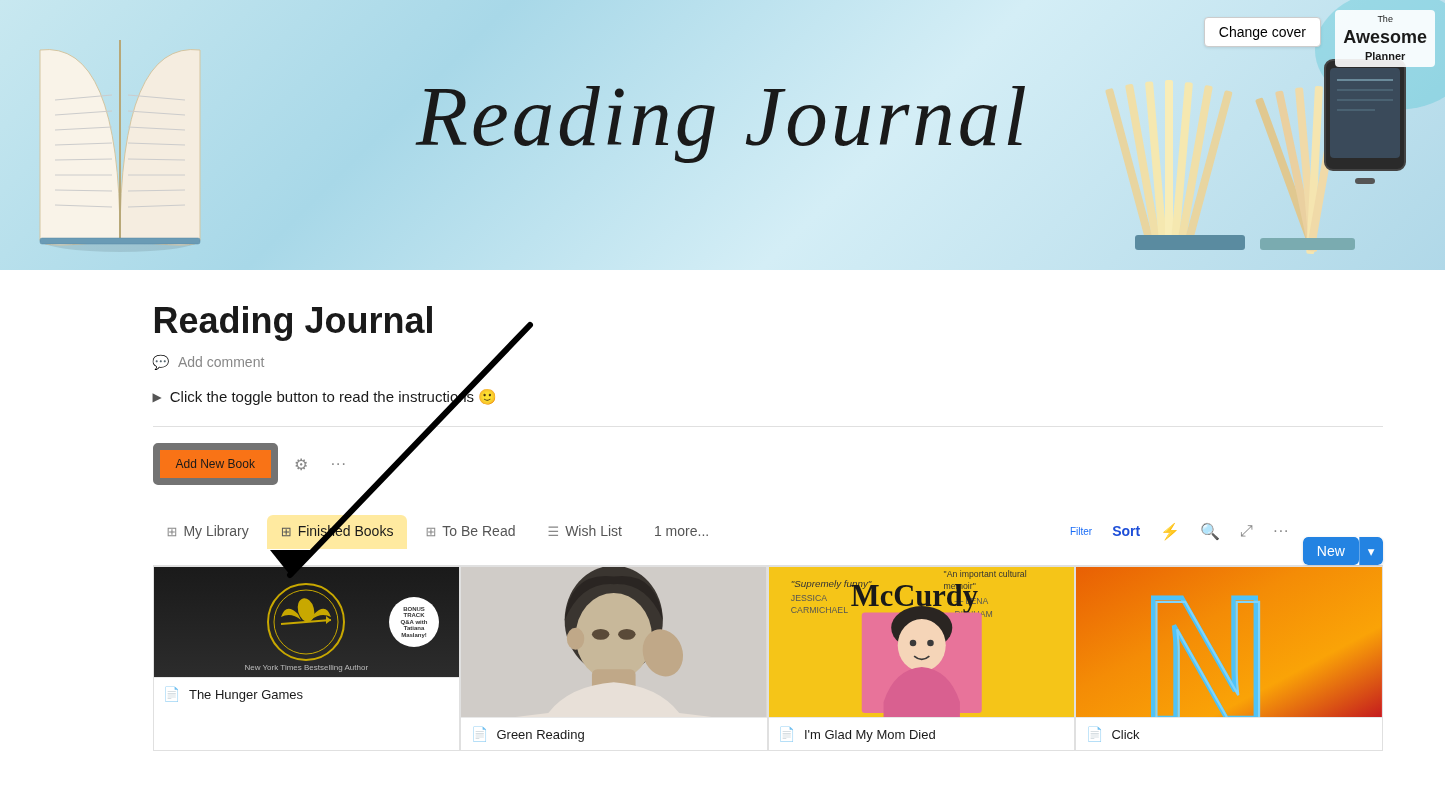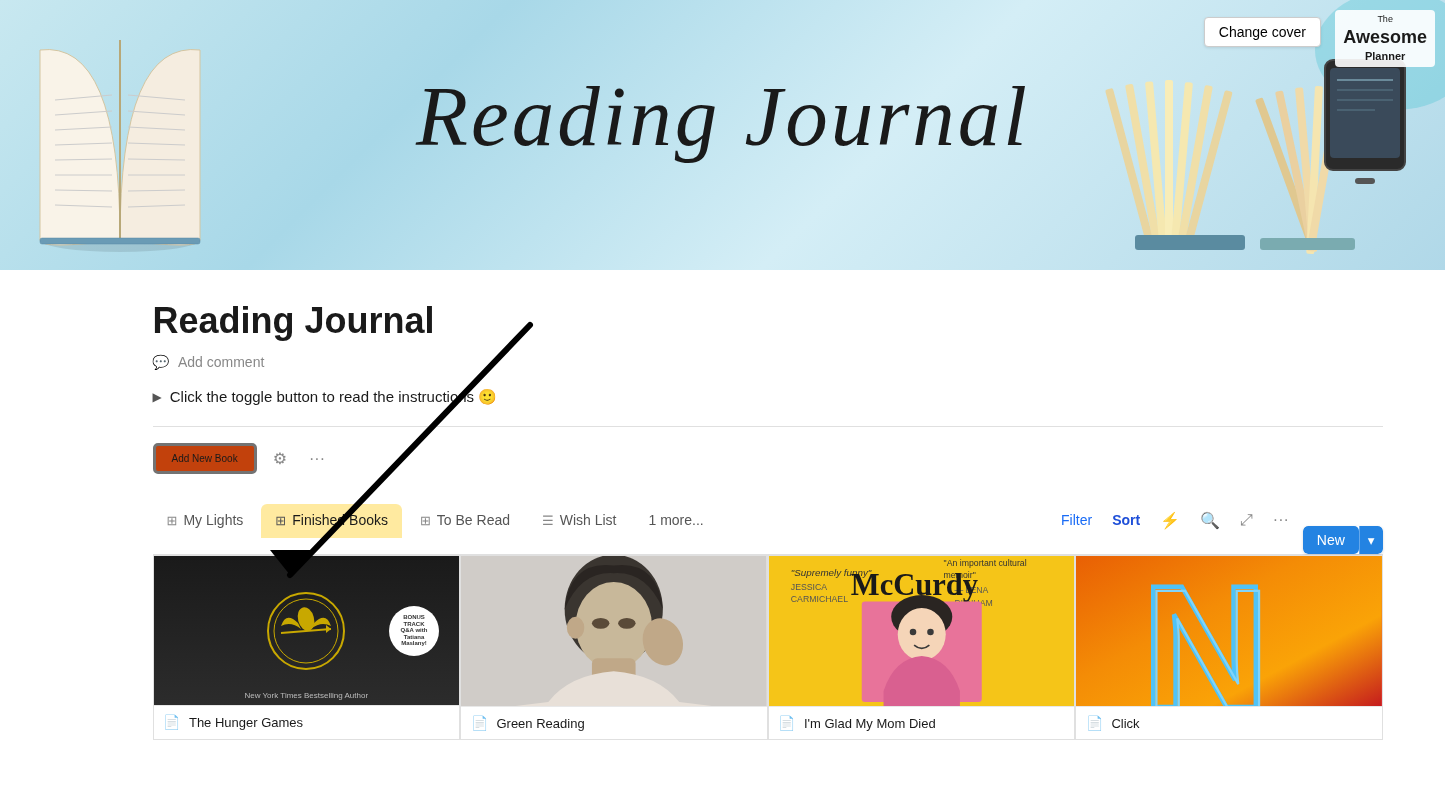--- a/index.html
+++ b/index.html
@@ -112,25 +112,25 @@
     }
 
     
     .toolbar {
       display: flex;
       align-items: center;
       gap: 10px;
       margin-bottom: 12px;
     }
     .add-new-book-btn {
-      border: 3px solid #737373;
-      background: #c2410c;
+      border: 7px solid #737373;
+      background: #f97316;
       border-radius: 5px;
       padding: 7px 16px;
-      font-size: 10px;
+      font-size: 12px;
       font-weight: 500;
       cursor: pointer;
       color: #1a1a1a;
     }
     .icon-btn {
       background: none;
       border: none;
       cursor: pointer;
       color: #888;
       font-size: 16px;
@@ -176,21 +176,21 @@
     .tabs-right {
       margin-left: auto;
       display: flex;
       align-items: center;
       gap: 8px;
     }
     .filter-btn {
       background: none;
       border: none;
       cursor: pointer;
-      font-size: 14px;
+      font-size: 10px;
       color: #1a6cf6;
       font-weight: 500;
       padding: 4px 6px;
     }
     .sort-btn {
       background: none;
       border: none;
       cursor: pointer;
       font-size: 14px;
       color: #1d4ed8;
@@ -237,21 +237,21 @@
     }
     .book-card {
       border: 1px solid #e0e0e0;
       border-radius: 0;
       overflow: hidden;
       cursor: pointer;
     }
     .book-cover-hunger {
       background: linear-gradient(180deg, #1a1a1a 0%, #2c2c2c 100%);
       width: 100%;
-      height: 149px;
+      height: 110px;
       display: flex;
       align-items: center;
       justify-content: center;
       position: relative;
       overflow: hidden;
     }
     .book-cover-green {
       background: linear-gradient(180deg, #f0f0f0 0%, #e0e0e0 100%);
       width: 100%;
       height: 150px;
@@ -436,21 +436,21 @@
     <div class="toolbar">
       <button class="add-new-book-btn">Add New Book</button>
       <button class="icon-btn">⚙</button>
       <button class="icon-btn">···</button>
     </div>
 
     <div class="tabs-bar">
 
       <div class="tab-item">
         <span class="tab-icon">⊞</span>
-        <span>My Lights</span>
+        <span>My Library</span>
       </div>
 
       <div class="tab-item active">
         <span class="tab-icon">⊞</span>
         <span>Finished Books</span>
       </div>
 
       <div class="tab-item">
         <span class="tab-icon">⊞</span>
         <span>To Be Read</span>

